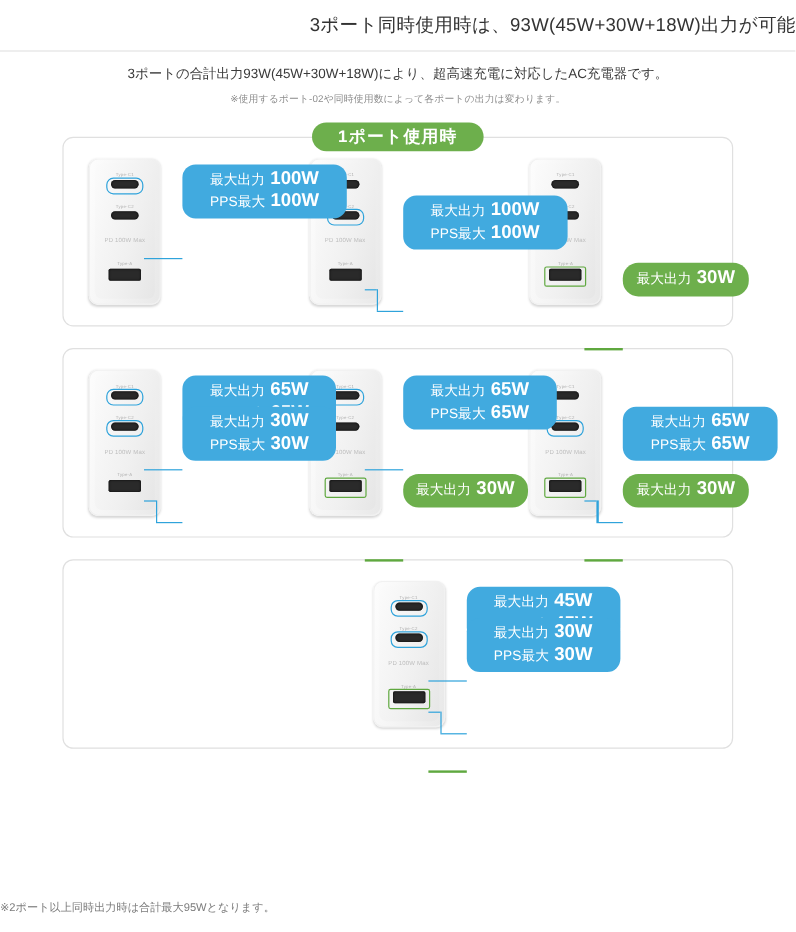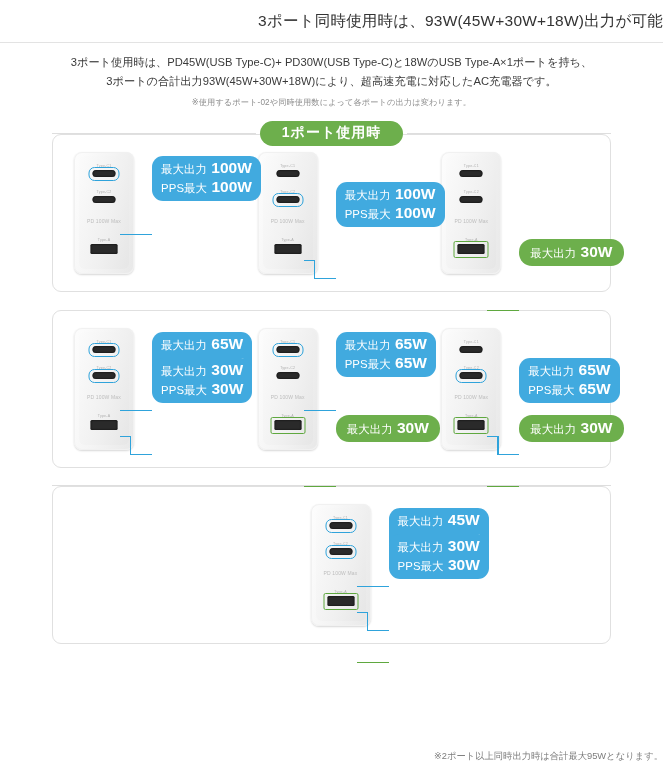--- a/index.html
+++ b/index.html
@@ -43,20 +43,21 @@
     margin:0 52px;
     height:176px;
   }
   .section-head{
     position:absolute;
     top:0;left:0;right:0;
     height:28px;
     display:flex;align-items:center;justify-content:center;
     z-index:4;
     pointer-events:none;
+    flex-direction:column;
   }
   .head-line{flex:1;height:1px;background:#dedede;}
   .pill{
     background:#6DAF4C;
     color:#fff;
     font-size:14px;
     font-weight:bold;
     border-radius:14px;
     padding:4px 22px 5px;
     letter-spacing:1px;
@@ -137,21 +138,21 @@
     font-size:5px;
     color:#bdbdbd;
     letter-spacing:.15px;
   }
 
   
   .callout{
     position:absolute;
     display:inline-block;
     border-radius:10px;
-    padding:3px 9px 4px;
+    padding:3px 23px 4px;
     color:#fff;
     white-space:nowrap;
     line-height:1.22;
     z-index:3;
   }
   .callout.blue{background:#41AADF;border-radius:11px;}
   .callout.green{background:#6DAF4C;border-radius:13px;padding:4px 11px 5px;}
   .co-line{font-size:11.4px;letter-spacing:.1px;}
   .co-line .big{font-size:15.5px;font-weight:bold;letter-spacing:0;}
   .callout.green .co-line{font-size:11.4px;}
@@ -161,33 +162,32 @@
     z-index:2;
     pointer-events:none;
   }
   .leader i{position:absolute;display:block;background:#2FA3DB;}
   .leader.green i{background:#5FA83F;}
 
   
   .footnote{
     position:absolute;
     left:0;right:0;bottom:14px;
-    text-align:right;
+    text-align:left;
     font-size:9.3px;
     color:#7c7c7c;
   }
 </style>
 </head>
 <body>
 
 <div class="page-title">3ポート同時使用時は、93W(45W+30W+18W)出力が可能</div>
 <div class="title-rule"></div>
 
 <div class="lead">
-  <div>3ポート使用時は、PD45W(USB Type-C)+ PD30W(USB Type-C)と18WのUSB Type-A×1ポートを持ち、</div>
   <div>3ポートの合計出力93W(45W+30W+18W)により、超高速充電に対応したAC充電器です。</div>
 </div>
 <div class="lead-note">※使用するポート-02や同時使用数によって各ポートの出力は変わります。</div>
 
 <div id="sections-root" style="margin-top:12px;">
     <div class="section">
       <div class="section-head">
         <div class="head-line"></div>
         <div class="pill">1ポート使用時</div>
         <div class="head-line"></div>

